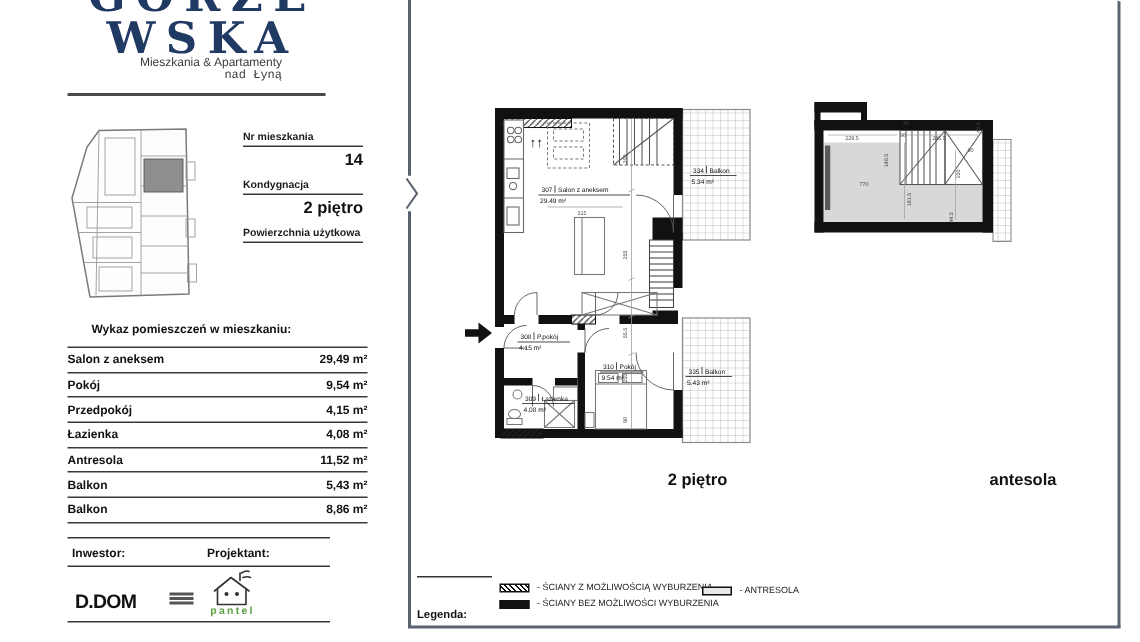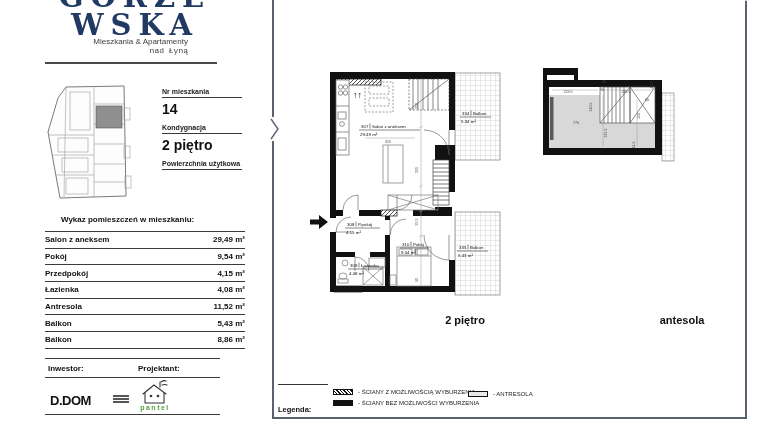--- a/index.html
+++ b/index.html
@@ -15,21 +15,21 @@
   .tagline{position:absolute;left:40px;width:148px;text-align:right;color:#3c3c3c;
            font-size:8px;line-height:1.1;}
   .tag1{top:38px;}
   .tag2{top:47px;font-family:Liberation Mono, monospace;}
   .logo-rule{position:absolute;left:45px;top:62px;width:172px;height:2px;background:#4a4a4a;}
   
   .info-block{position:absolute;left:162px;top:88px;width:80px;}
   .info-label{font-size:7px;font-weight:bold;color:#1a1a1a;border-bottom:1.5px solid #3a3a3a;
               padding-bottom:2px;margin-top:6px;}
   .info-label:first-child{margin-top:0;}
-  .info-value{font-size:14px;font-weight:bold;color:#111;text-align:left;padding:3px 0 1px 0;}
+  .info-value{font-size:11px;font-weight:bold;color:#111;text-align:right;padding:3px 0 1px 0;}
   
   .room-table{position:absolute;left:45px;top:215px;width:200px;}
   .room-title{font-size:8px;font-weight:bold;margin-bottom:7px;color:#111;margin-left:16px;}
   .room-row{display:flex;justify-content:space-between;border-top:1.4px solid #3a3a3a;
             height:15.7px;align-items:center;font-size:8px;font-weight:bold;color:#111;}
   .room-row:last-child{border-bottom:1.4px solid #3a3a3a;}
   
   .foot-rule{position:absolute;left:45px;width:175px;height:1.4px;background:#3a3a3a;}
   .foot-label{position:absolute;font-size:8px;font-weight:bold;color:#111;}
   .ddom{position:absolute;left:50px;top:393px;font-size:13px;font-weight:bold;color:#111;

